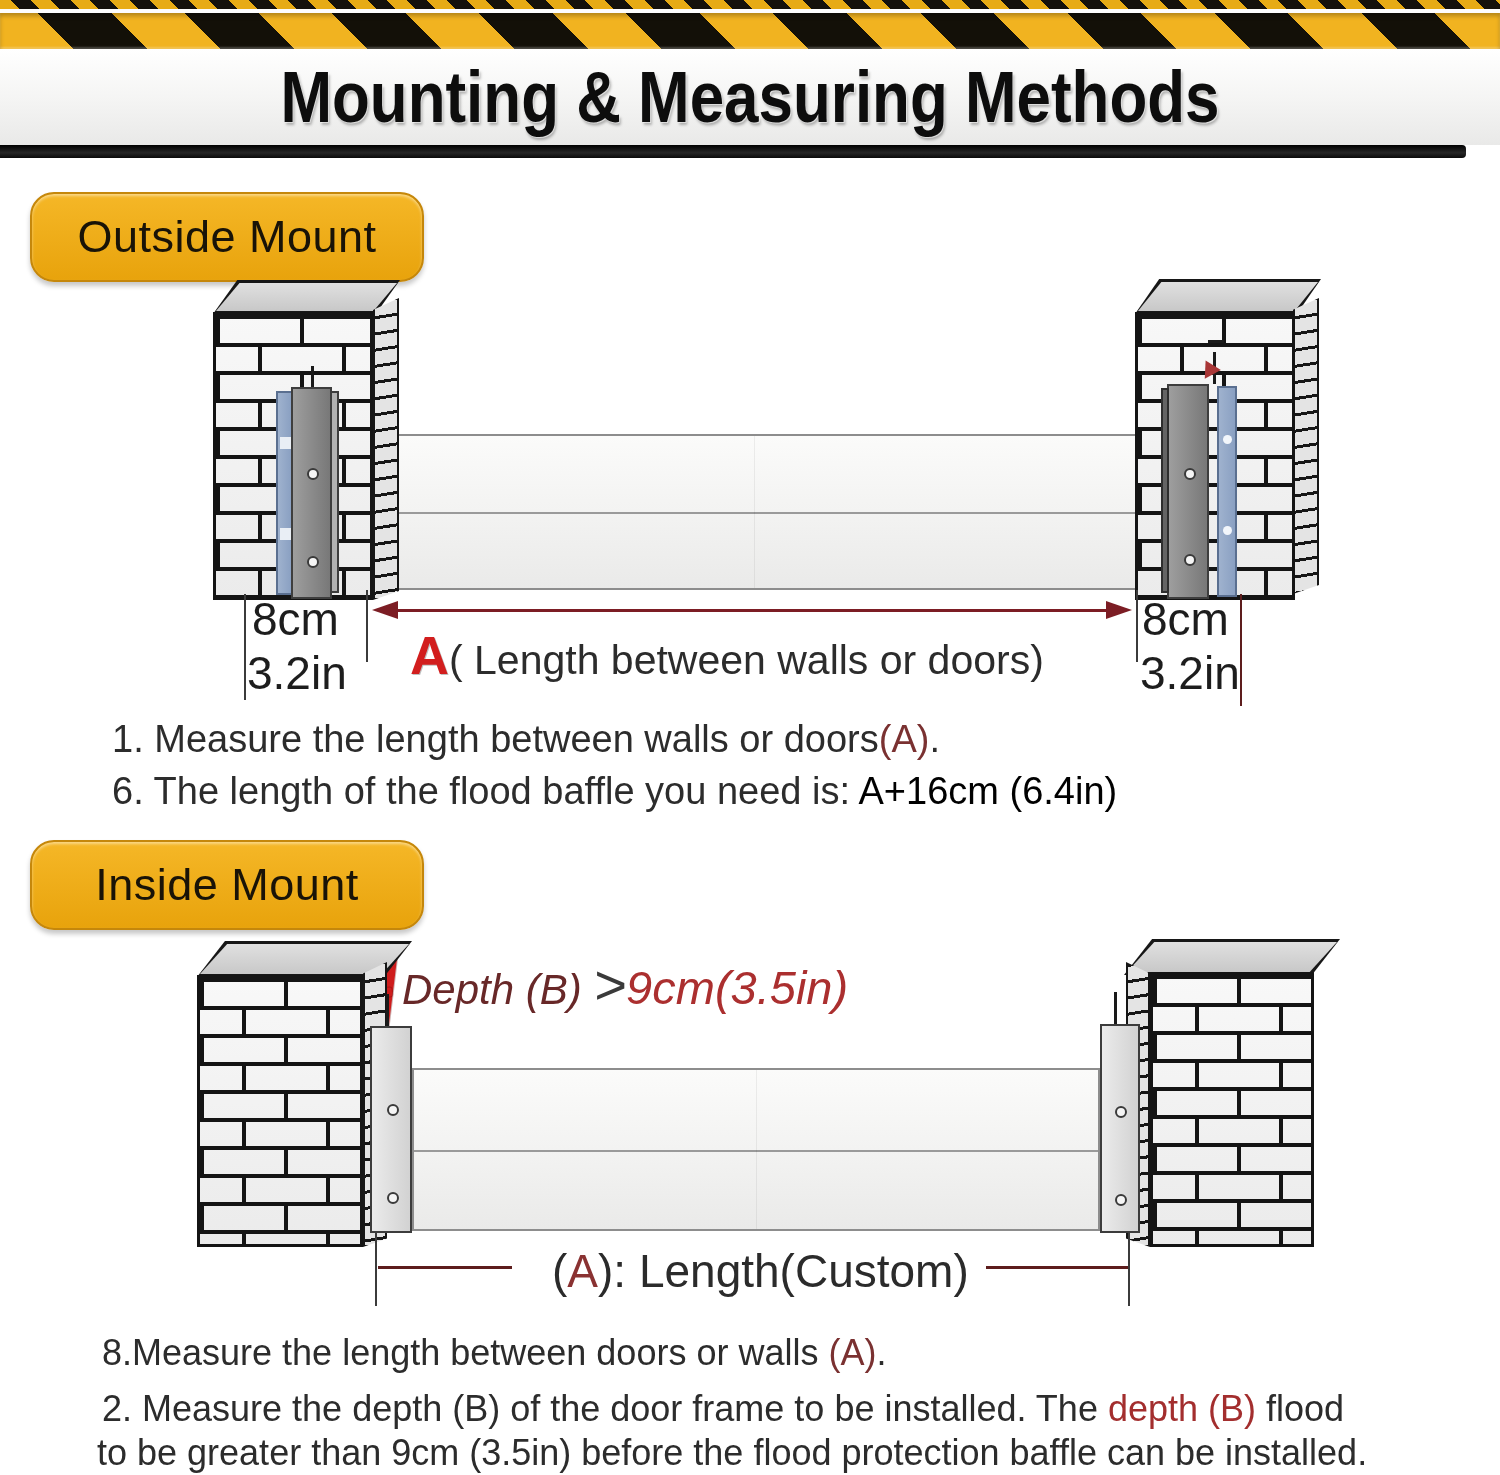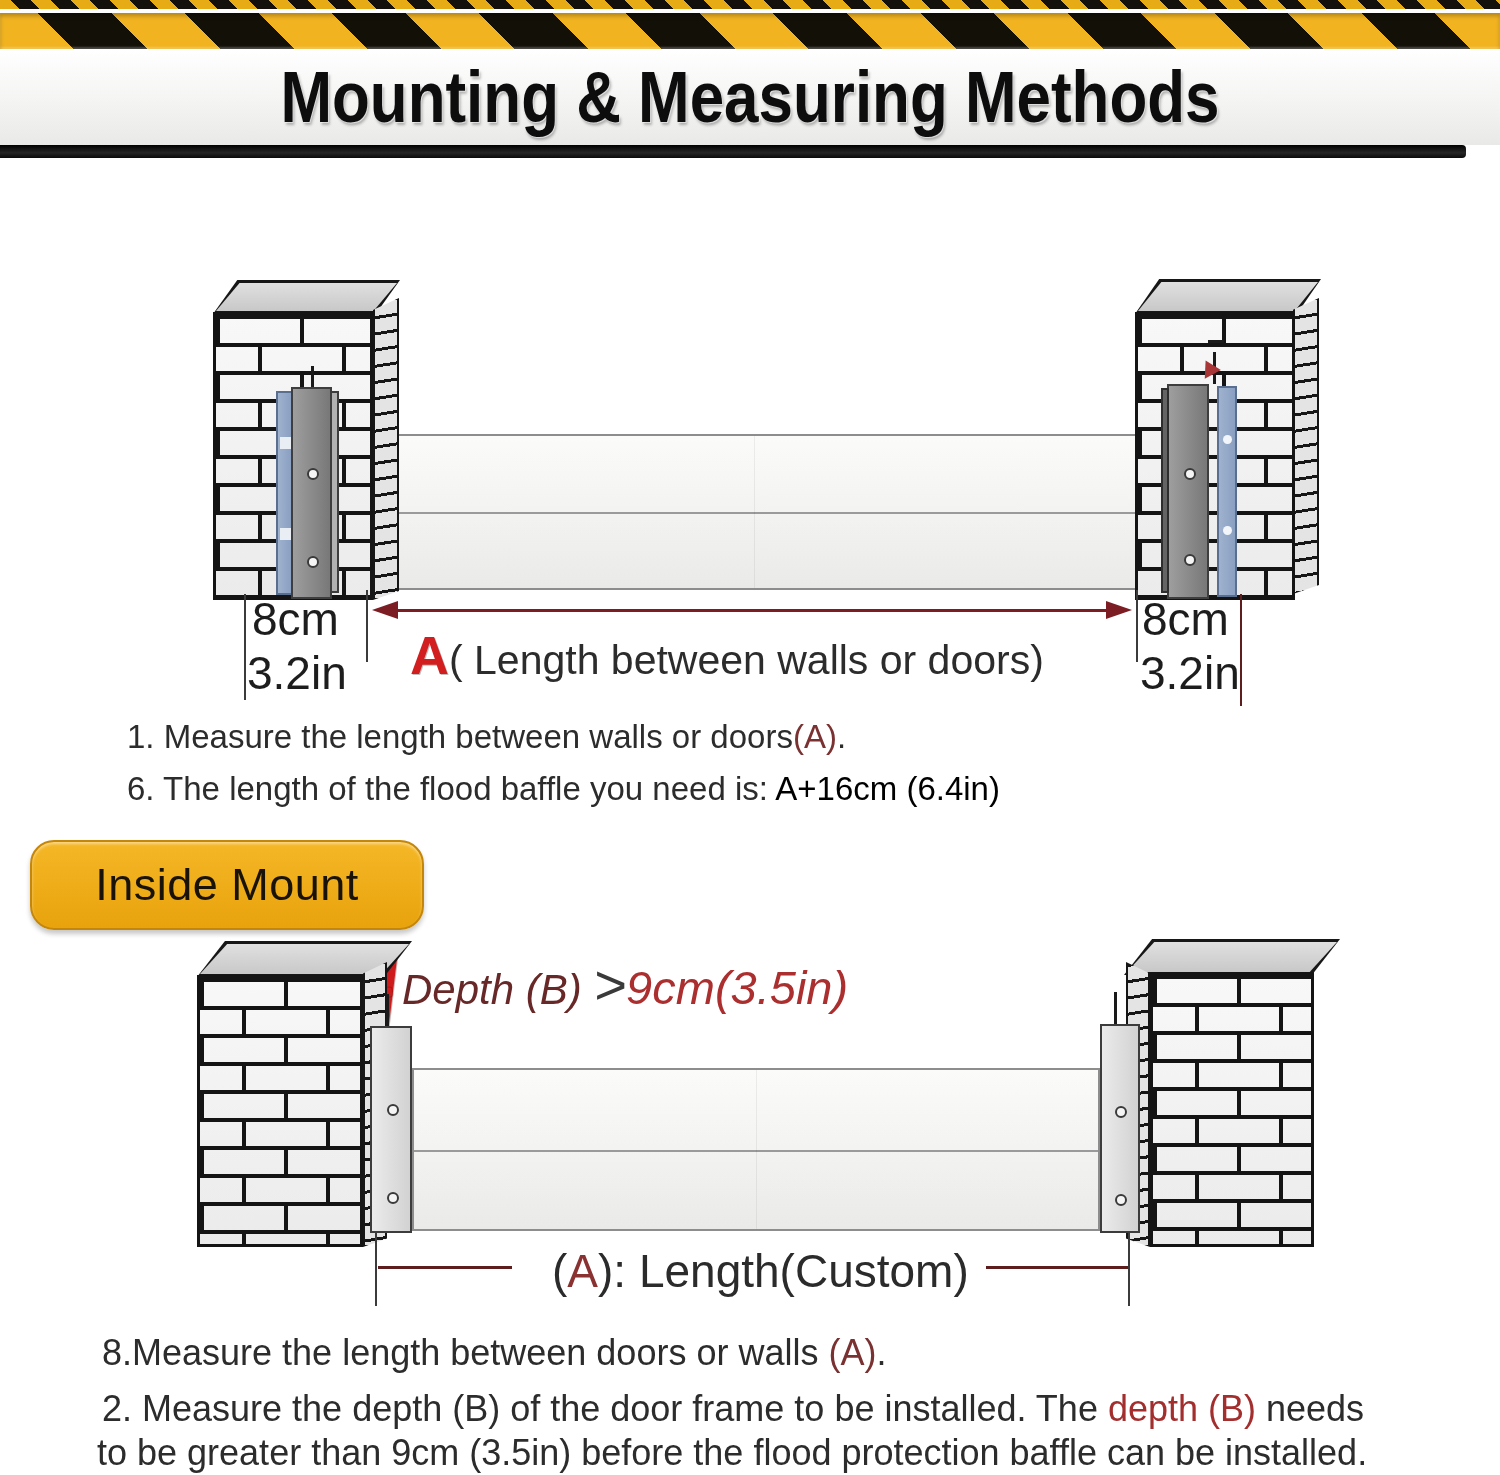--- a/index.html
+++ b/index.html
@@ -75,21 +75,21 @@
   .dimline-thin { height:3px; background:#5d1d1d; }
   .ah { width:0; height:0; border-top:9px solid transparent; border-bottom:9px solid transparent; }
   .ah-l { border-right:26px solid #7c1d24; }
   .ah-r { border-left:26px solid #7c1d24; }
 
   .dim-num { font-size:46px; color:#1d1d1d; white-space:nowrap; }
   .a-label { white-space:nowrap; }
   .a-label .a { font-size:54px; font-weight:700; color:#d21e1e; text-shadow:1px 1px 0 rgba(0,0,0,.25); }
   .a-label .t { font-size:41px; color:#2c2c2c; }
 
-  .step { font-size:33px; color:#2c2c2c; white-space:nowrap;margin-left:15px; }
+  .step { font-size:38px; color:#2c2c2c; white-space:nowrap; }
   .step .em { color:#000000; }
   .step .em-soft { color:#7a3131; }
 
   .depth-label { white-space:nowrap; }
   .depth-label .n { font-size:42px; color:#682828; }
   .depth-label .g { font-size:56px; color:#3a3a3a; }
   .depth-label .v { font-size:47px; color:#ab2f2f; }
 
   .len-label { white-space:nowrap; font-size:46px; color:#2b2b2b; }
   .len-label .a { color:#8a3232; }
@@ -110,20 +110,23 @@
 <div class="page">
 
   <div class="abs tape-small"></div>
   <div class="abs tape-gap"></div>
   <div class="abs tape-big"></div>
   <div class="abs title-band">
     <div class="page-title">Mounting &amp; Measuring Methods</div>
   </div>
   <div class="abs black-bar"></div>
 
+  <div class="abs badge" style="left:30px; top:192px;">
+    <span>Outside Mount</span>
+  </div>
 
   <div class="abs barrier" style="left:340px; top:434px; width:828px; height:156px;">
     <div class="mid"></div>
     <div class="seam"></div>
   </div>
 
   <div class="abs cap" style="left:213px; top:280px; width:187px; height:34px;">
       <i></i>
     </div>
   <div class="abs brickside sideL" style="left:373px; top:298px; width:26px; height:302px;"></div>
@@ -228,19 +231,19 @@
   <div class="abs dimline-thin" style="left:986px; top:1266px; width:142px;"></div>
 
   <div class="abs len-label" style="left:552px; top:1244px;">
     <span>(</span><span class="a">A</span><span>): Length(Custom)</span>
   </div>
 
   <div class="abs bstep" style="left:102px; top:1332px;">
     <span>8.Measure the length between doors or walls </span><span class="em-soft">(A)</span><span>.</span>
   </div>
   <div class="abs bstep" style="left:102px; top:1388px;">
-    <span>2. Measure the depth (B) of the door frame to be installed. The </span><span class="em">depth (B)</span><span> needs</span>
+    <span>2. Measure the depth (B) of the door frame to be installed. The </span><span class="em">depth (B)</span><span> flood</span>
   </div>
   <div class="abs bstep" style="left:97px; top:1432px;">
     <span>to be greater than 9cm (3.5in) before the flood protection baffle can be installed.</span>
   </div>
 
 </div>
 
 </body></html>

